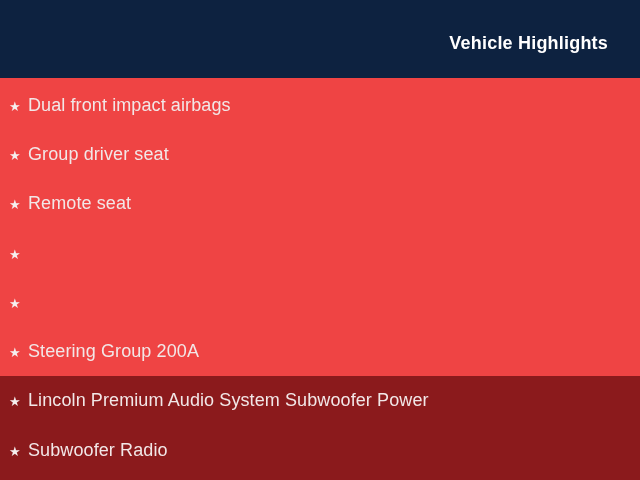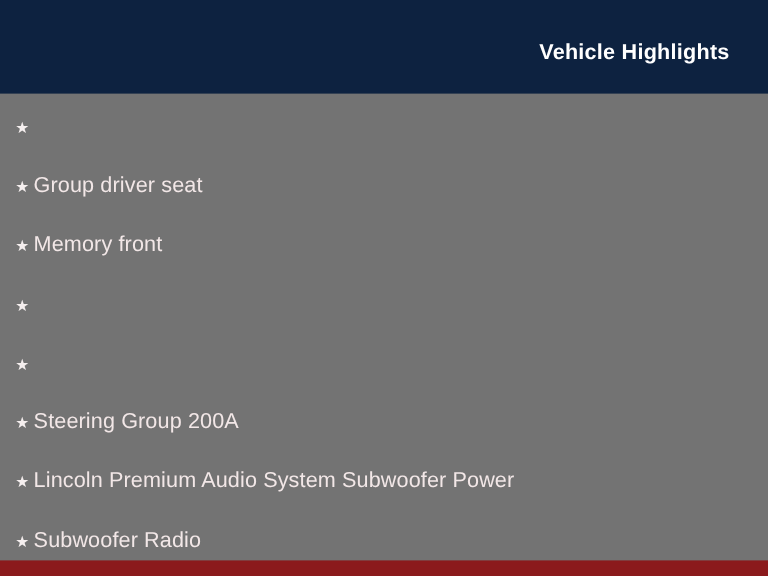--- a/index.html
+++ b/index.html
@@ -10,24 +10,23 @@
     width: 640px;
     height: 480px;
     overflow: hidden;
     font-family: "Liberation Sans", sans-serif;
     background: #8b1a1c;
   }
 
   .slide {
     position: relative;
     width: 640px;
-    height: 467px;
-    background: #737373;
+    height: 376px;
+    background: #ef4444;
     box-sizing: border-box;
-    text-align: center;
   }
 
   .header-bar {
     position: absolute;
     top: 0;
     left: 0;
     width: 640px;
     height: 78px;
     background: #0d2240;
     box-sizing: border-box;
@@ -94,30 +93,31 @@
 <div class="slide">
 
   <div class="header-bar">
     <div class="header-title">Vehicle Highlights</div>
   </div>
 
   <ul class="highlights-list">
 
     <li class="highlight-item" style="top: 16px;">
       <span class="star-icon">★</span>
+      <span class="highlight-label">Dual front impact airbags</span>
     </li>
 
     <li class="highlight-item" style="top: 65px;">
       <span class="star-icon">★</span>
       <span class="highlight-label">Group driver seat</span>
     </li>
 
     <li class="highlight-item" style="top: 114px;">
       <span class="star-icon">★</span>
-      <span class="highlight-label">Memory front</span>
+      <span class="highlight-label">Remote seat</span>
     </li>
 
     <li class="highlight-item" style="top: 164px;">
       <span class="star-icon">★</span>
     </li>
 
     <li class="highlight-item" style="top: 213px;">
       <span class="star-icon">★</span>
     </li>
 

